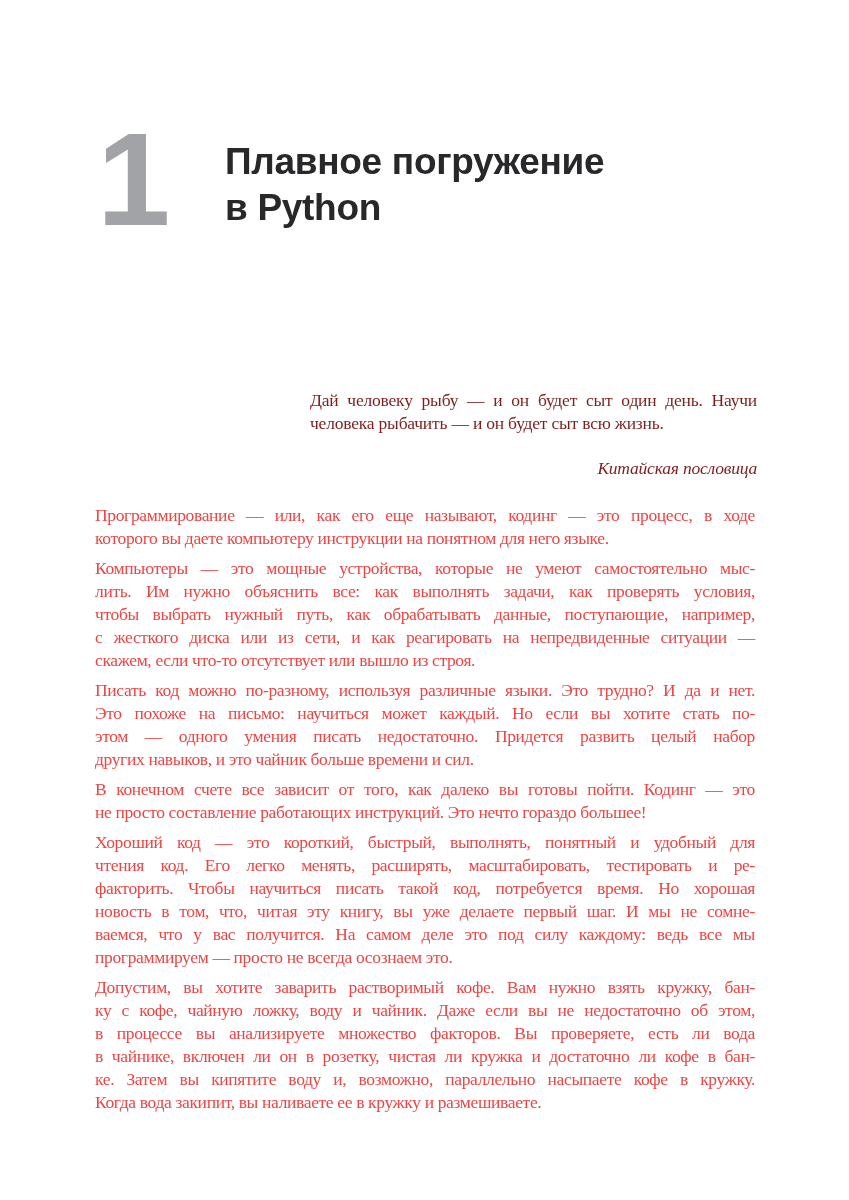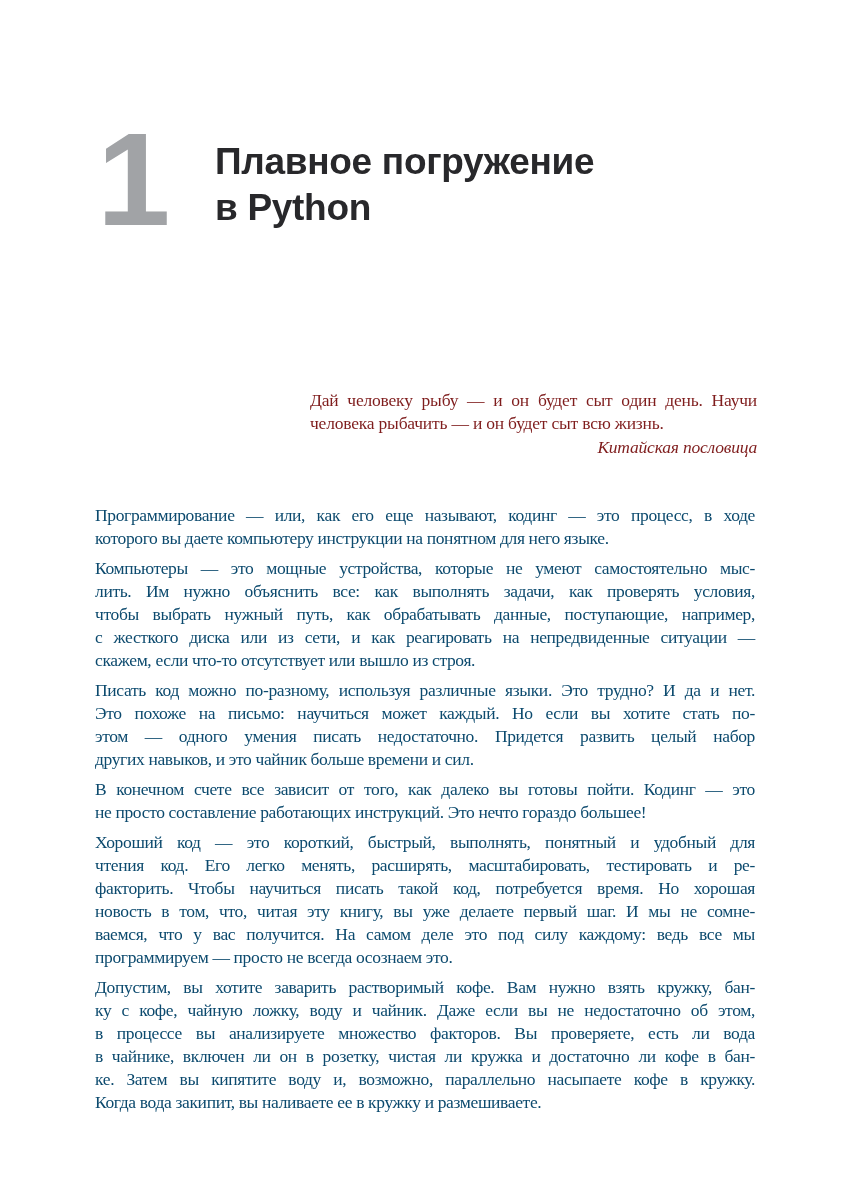--- a/index.html
+++ b/index.html
@@ -27,43 +27,43 @@
     position: absolute;
     left: 215px; top: 139px;
     margin: 0;
     font-family: "Liberation Sans", sans-serif;
     font-weight: 700;
     font-size: 37px;
     line-height: 46px;
     letter-spacing: -0.3px;
     color: #28282b;
   }
-  .title-line { display: block; }
+  .title-line { display: block; margin-left: 10px; }
   .epigraph {
     position: absolute;
     left: 310px; top: 389px;
     width: 447px;
     font-size: 17.5px;
     line-height: 23px;
     letter-spacing: -0.2px;
     color: #7f1d1d;
   }
   .attribution {
-    margin-top: 1px;
+    margin-top: 22px;
     text-align: right;
     font-style: italic;
   }
   .body-text {
     position: absolute;
     left: 95px; top: 504px;
     width: 660px;
     font-size: 17.5px;
     line-height: 23px;
     letter-spacing: -0.35px;
-    color: #0c4a6e;
+    color: #ef4444;
   }
   .paragraph { margin-bottom: 7px; }
   .jline { text-align: justify; text-align-last: justify; }
   .lastline { text-align: left; }
 </style>
 </head>
 <body>
 
 <div class="page">
 

